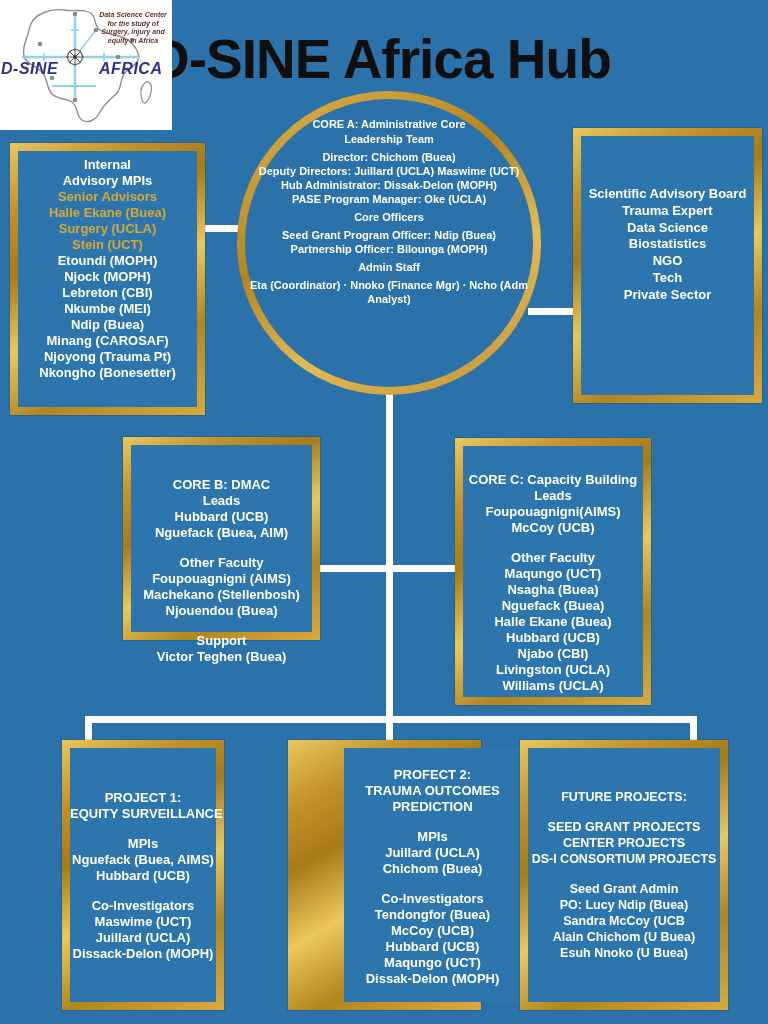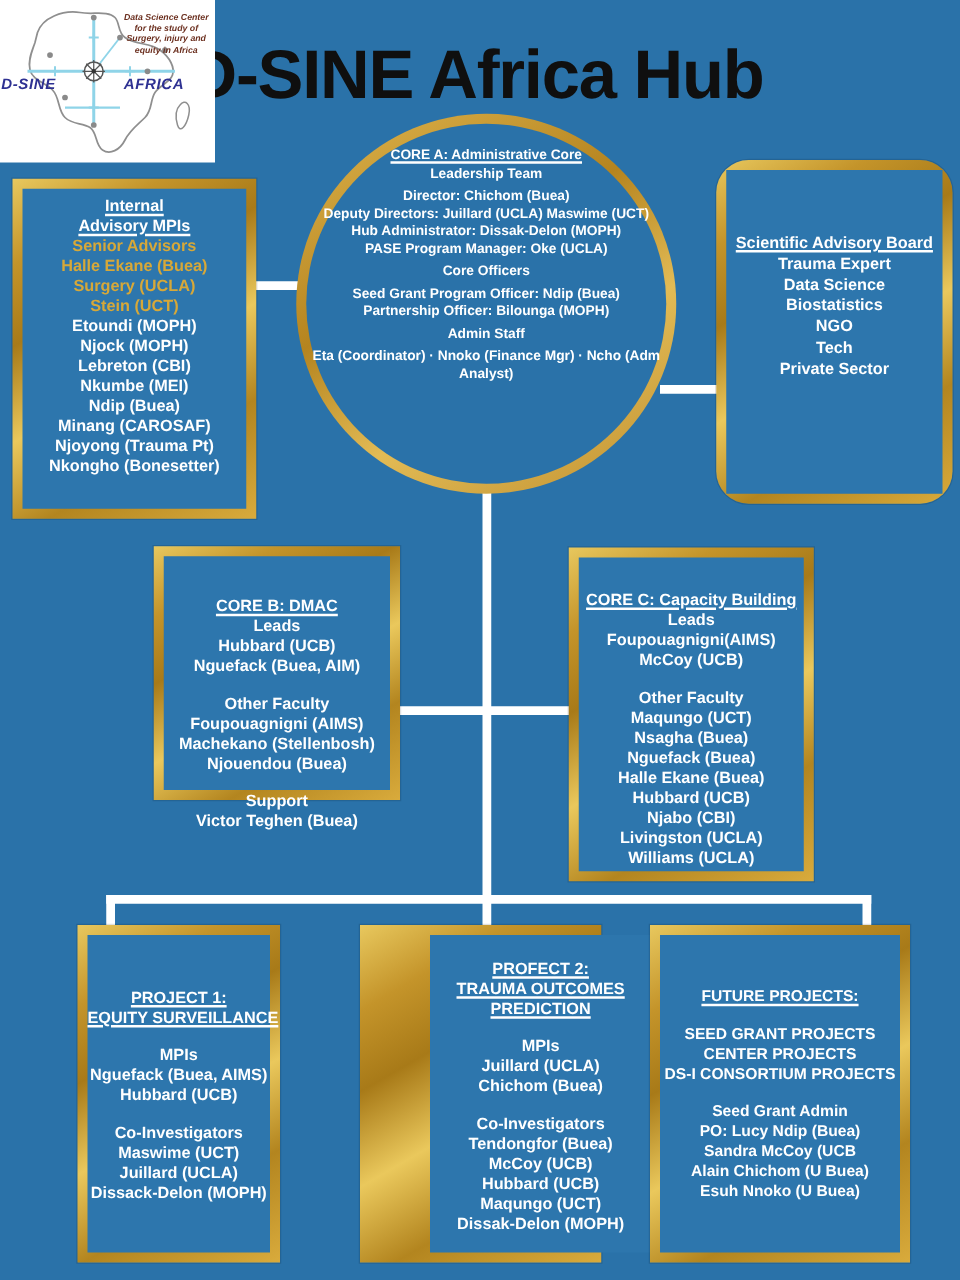--- a/index.html
+++ b/index.html
@@ -13,21 +13,21 @@
     position:absolute;z-index:2;padding:8px;box-sizing:border-box;
     background:linear-gradient(150deg,#e8c85e 0%,#c4942a 18%,#a87a18 35%,#eac85c 55%,#b3851f 75%,#d9ab3c 100%);
     box-shadow:0 0 0 1px rgba(0,0,0,.12);
   }
   .gbox .inner{
     width:100%;height:100%;box-sizing:border-box;
     background:var(--box-fill,#2d76ad);
     color:var(--text,#ffffff);font-weight:bold;text-align:center;
   }
   .line{font-size:13px;line-height:16px;white-space:nowrap;color:var(--text,#fff);}
-  .line.u{text-decoration:underline;text-decoration-thickness:2px;text-underline-offset:2px;}
+  .line.u{text-decoration-thickness:2px;text-underline-offset:2px;}
   .line.gold{color:var(--gold-text,#d7a838);}
   .line.gap{height:14px;}
   .line.sp{margin-top:4px;}
   
   .box-internal .inner{padding-top:6px;}
   .box-scientific .inner{padding-top:50px;}
   .box-scientific .line{line-height:16.8px;}
   .box-coreb .inner{padding-top:32px;}
   .box-corec .inner{padding-top:26px;}
   .box-p1 .inner{padding-top:42px;}
@@ -55,21 +55,21 @@
     position:absolute;left:150px;right:0;top:31px;margin:0;z-index:5;
     text-align:left;font-size:55px;line-height:1.05;font-weight:900;
     letter-spacing:-1px;color:var(--title,#0f0f0f);
   }
   
   .conn{position:absolute;background:var(--connector,#ffffff);z-index:1;}
   
   .logo{position:absolute;left:0;top:0;width:172px;height:130px;background:#ffffff;z-index:6;}
   .logo .map{position:absolute;left:0;top:0;width:172px;height:130px;}
   .logo .wordmark{
-    position:absolute;top:60px;font-size:12px;font-weight:bold;font-style:italic;
+    position:absolute;top:60px;font-size:16px;font-weight:bold;font-style:italic;
     color:var(--logo-blue,#2e3192);letter-spacing:.5px;z-index:2;text-align:right;
   }
   .logo .wm-left{left:1px;}
   .logo .wm-right{left:99px;}
   .logo .tagline{
     position:absolute;left:97px;top:11px;width:72px;z-index:2;
     font-size:7px;line-height:8.6px;font-weight:bold;font-style:italic;
     color:var(--tagline,#6b2f1f);text-align:center;
   }
 </style>
@@ -114,21 +114,21 @@
         <div class="line">Etoundi (MOPH)</div>
         <div class="line">Njock  (MOPH)</div>
         <div class="line">Lebreton (CBI)</div>
         <div class="line">Nkumbe (MEI)</div>
         <div class="line">Ndip (Buea)</div>
         <div class="line">Minang (CAROSAF)</div>
         <div class="line">Njoyong (Trauma Pt)</div>
         <div class="line">Nkongho (Bonesetter)</div>
       </div>
   </div>
-  <div class="gbox box-scientific" style="left:573px;top:128px;width:189px;height:275px;border-radius:26px;">
+  <div class="gbox box-scientific" style="left:573px;top:128px;width:189px;height:275px;">
     <div class="inner">
         <div class="line u">Scientific Advisory Board</div>
         <div class="line">Trauma Expert</div>
         <div class="line">Data Science</div>
         <div class="line">Biostatistics</div>
         <div class="line">NGO</div>
         <div class="line">Tech</div>
         <div class="line">Private Sector</div>
       </div>
   </div>

